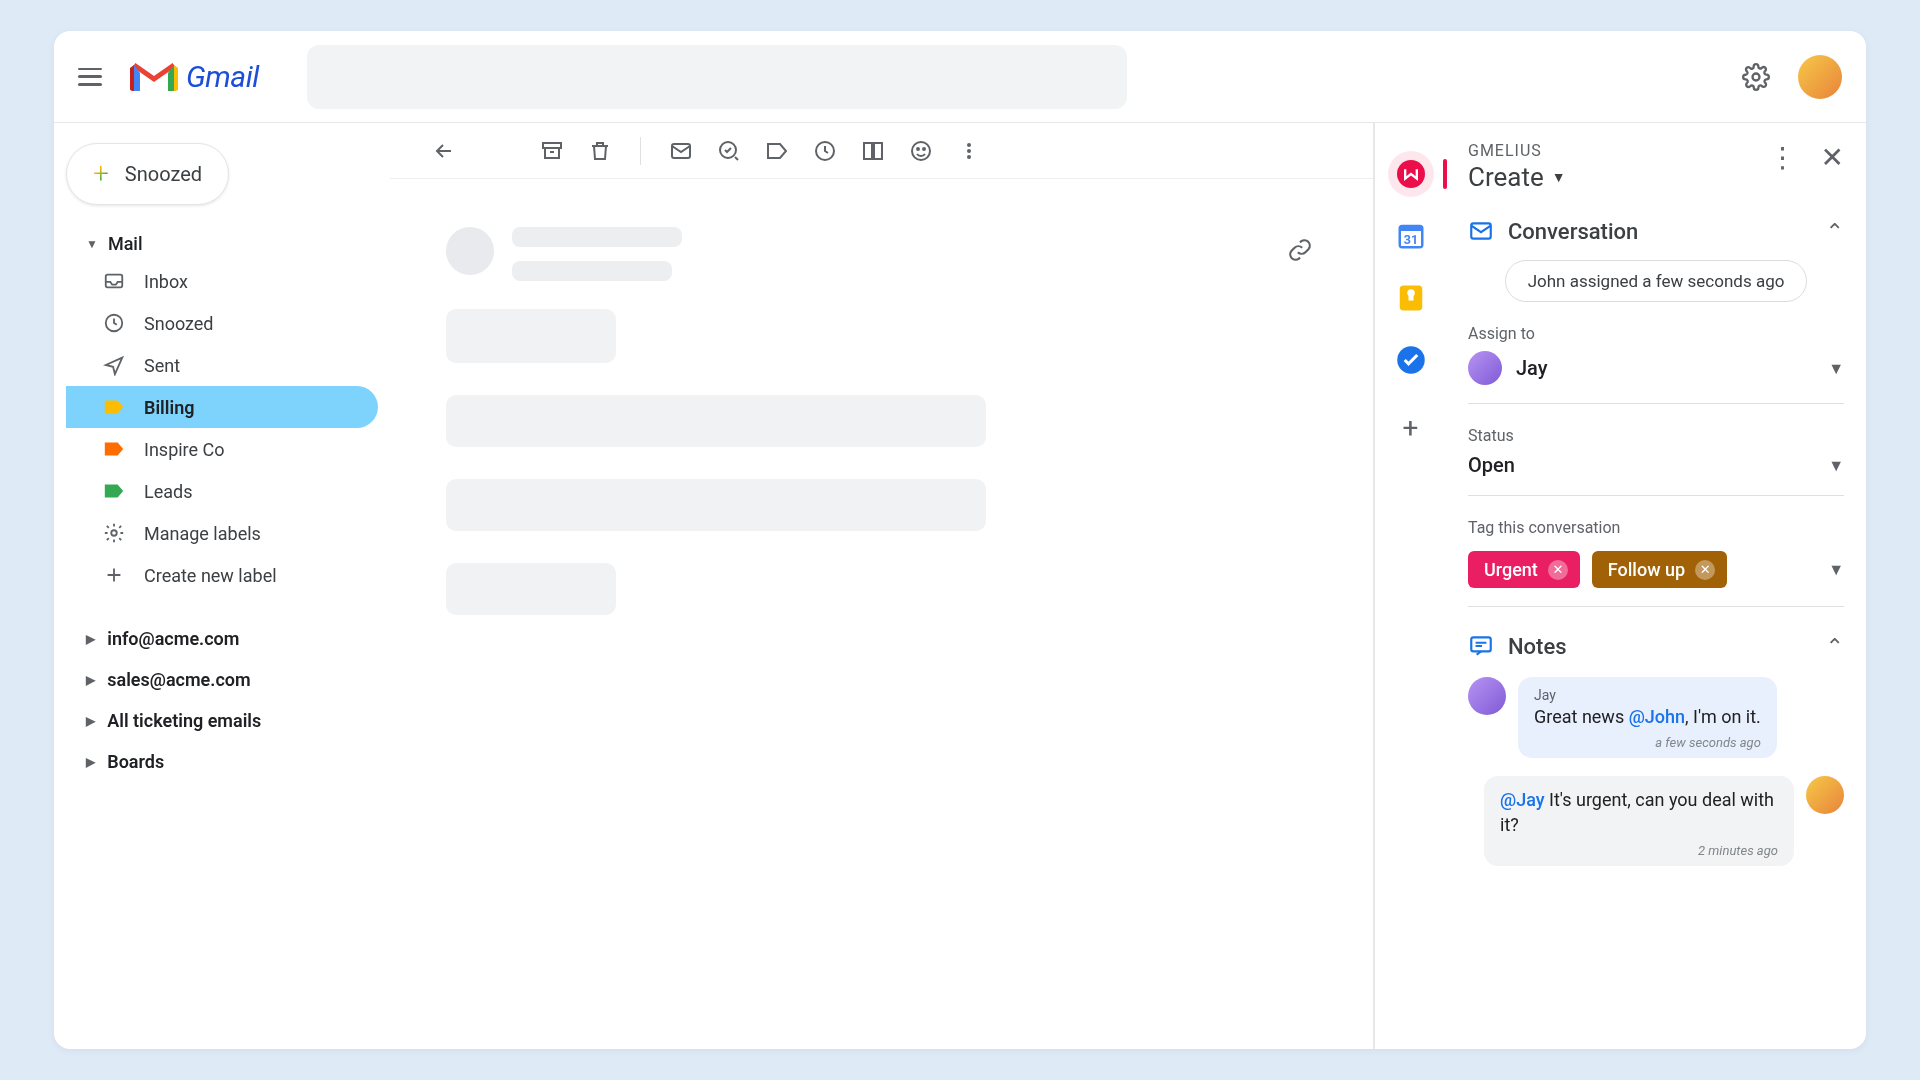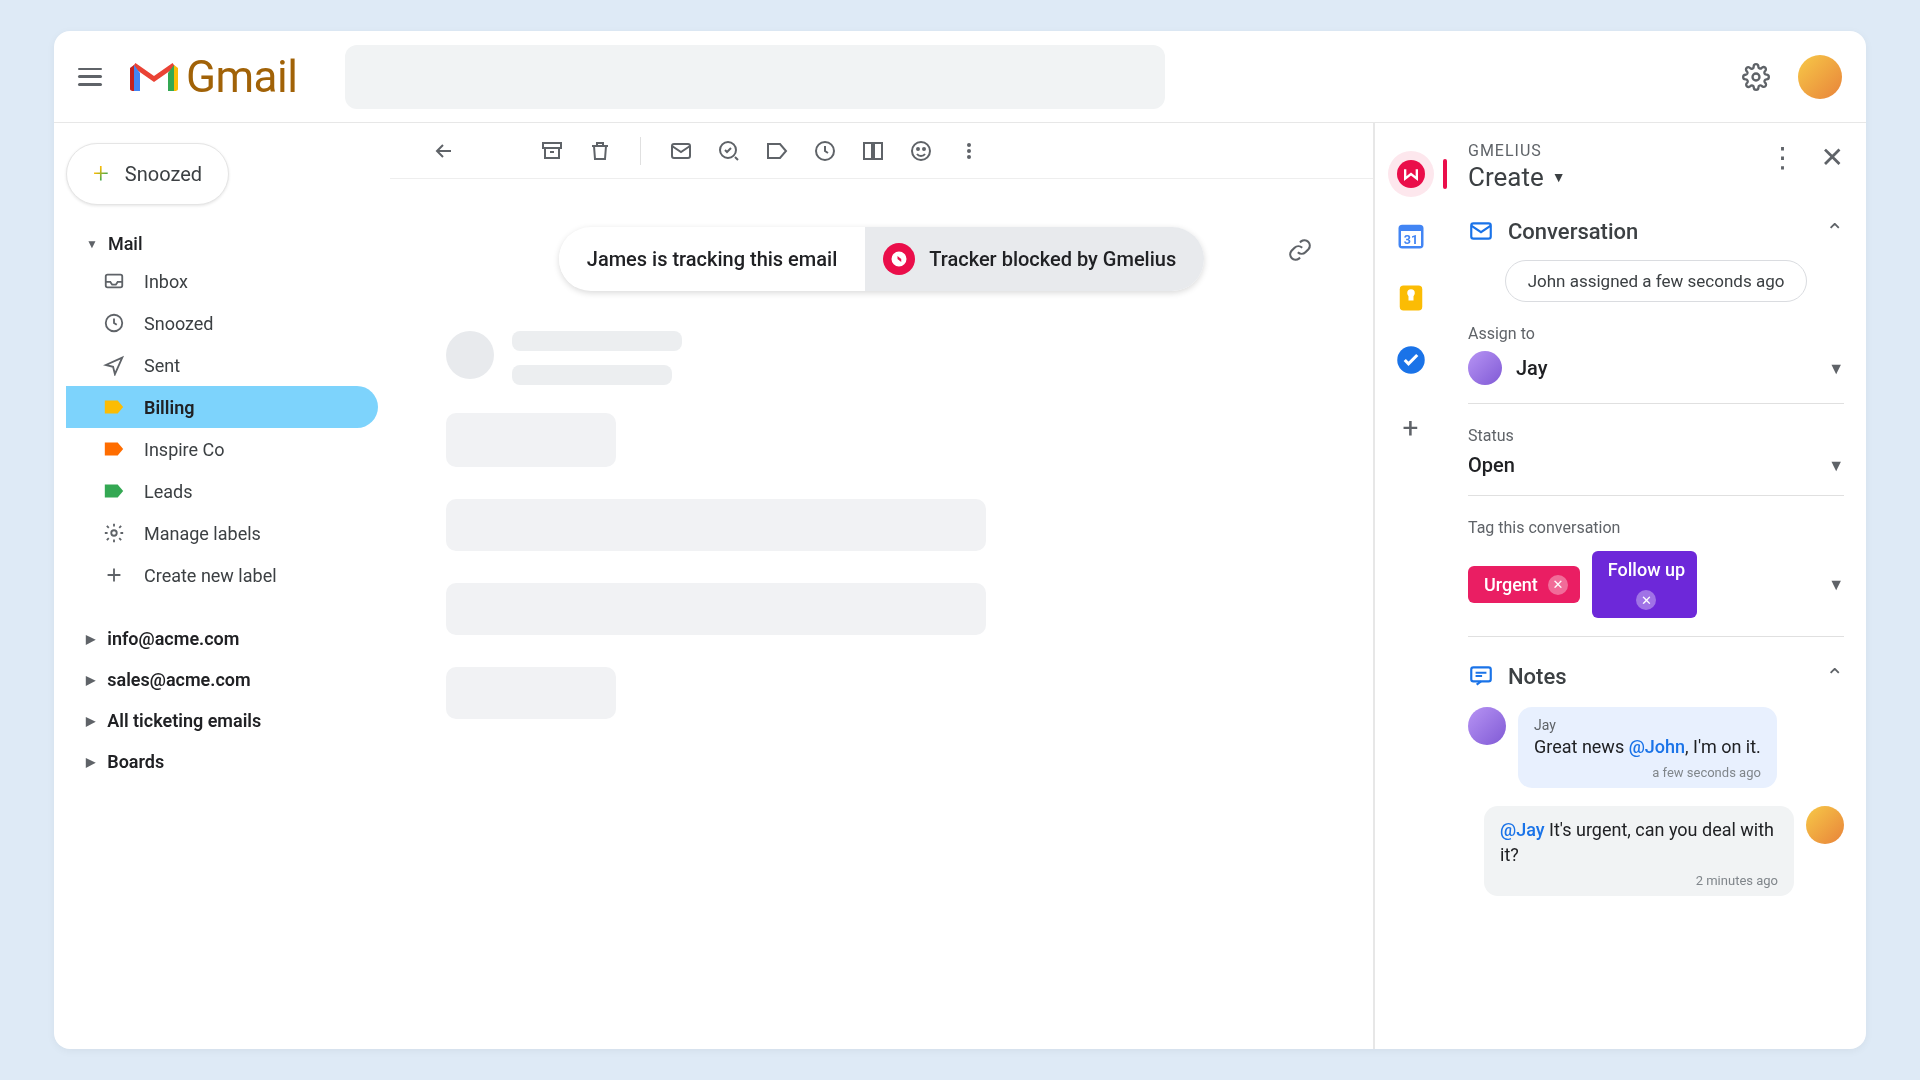--- a/index.html
+++ b/index.html
@@ -26,21 +26,21 @@
   height: 92px;
   display: flex;
   align-items: center;
   padding: 0 24px;
   border-bottom: 1px solid #e7e7e7;
 }
 .hamburger { width: 24px; height: 24px; cursor: pointer; display:flex; flex-direction:column; justify-content:space-between; padding:3px 0;}
 .hamburger span { height:2.5px; background:#5f6368; border-radius:2px; }
 .logo-gmail { display:flex; align-items:center; margin-left: 28px; gap:8px; }
 .gmail-icon { width:48px; height:40px; }
-.gmail-text { font-size: 44px; color:#a16207; letter-spacing:-0.5px; }
+.gmail-text { font-size: 30px; color:#1d4ed8; letter-spacing:-0.5px;font-style:italic; }
 .search-bar { flex:1; max-width:820px; height:64px; background:#f1f3f4; border-radius:12px; margin-left:48px; }
 .topbar-right { margin-left:auto; display:flex; align-items:center; gap:28px; }
 .gear-icon { width:28px; height:28px; color:#5f6368; cursor:pointer; display:flex; align-items:center; justify-content:center; }
 .avatar { width:44px; height:44px; border-radius:50%; background:linear-gradient(135deg,#f7c948,#e8833a); }
 
 .main-layout { flex:1; display:flex; overflow:hidden; }
 
 .sidebar { width:336px; padding:20px 12px 0 12px; display:flex; flex-direction:column; }
 .compose-btn { display:flex; align-items:center; gap:16px; background:#fff; border:1px solid #e5e5e5; border-radius:999px; padding:16px 26px; width:fit-content; cursor:pointer; box-shadow:0 1px 3px rgba(0,0,0,0.1); }
 .compose-plus { font-size:28px; font-weight:300; background:linear-gradient(135deg,#ea4335,#fbbc04,#34a853,#4285f4); -webkit-background-clip:text; color:transparent; line-height:1; }
@@ -90,36 +90,36 @@
 .sp-pill { margin:16px auto 0; border:1px solid #dadce0; border-radius:999px; padding:10px 22px; font-size:17px; color:#3c4043; width:fit-content; }
 .sp-label { font-size:16px; color:#5f6368; margin-top:22px; }
 .sp-row { display:flex; align-items:center; gap:14px; margin-top:8px; position:relative; }
 .sp-avatar-sm { width:34px; height:34px; border-radius:50%; background:linear-gradient(135deg,#b794f4,#805ad5); flex-shrink:0;}
 .sp-value { font-size:20px; color:#202124; font-weight:500; }
 .sp-row .dd { margin-left:auto; color:#5f6368; cursor:pointer; }
 .sp-divider { height:1px; background:#e0e0e0; margin-top:18px; }
 .tags-row { display:flex; gap:12px; margin-top:14px; align-items:center; }
 .tag { display:flex; align-items:center; gap:10px; padding:8px 12px 8px 16px; border-radius:6px; font-size:18px; color:#fff; font-weight:500; }
 .tag-close { width:20px; height:20px; border-radius:50%; background:rgba(255,255,255,0.35); display:flex; align-items:center; justify-content:center; font-size:13px; cursor:pointer; }
-.tag.urgent{background:#ea1e63;} .tag.followup{background:#6d28d9;flex-direction:column;}
+.tag.urgent{background:#ea1e63;} .tag.followup{background:#a16207;}
 .tags-row .dd { margin-left:auto; color:#5f6368; cursor:pointer; }
 
 .notes-list { margin-top:18px; display:flex; flex-direction:column; gap:18px; }
 .note { display:flex; gap:12px; }
 .note.left .bubble { background:#e8f0fe; }
 .note.right { flex-direction:row-reverse; }
 .note.right .bubble { background:#f1f3f4; }
 .note .ava { width:38px; height:38px; border-radius:50%; flex-shrink:0; }
 .note.left .ava{ background:linear-gradient(135deg,#b794f4,#805ad5);}
 .note.right .ava{ background:linear-gradient(135deg,#f7c948,#e8833a);}
 .bubble { border-radius:14px; padding:10px 16px 8px; max-width:310px; }
 .bubble .auth { font-size:14px; color:#5f6368; }
 .bubble .body { font-size:18px; color:#202124; line-height:1.35; margin-top:2px; }
 .bubble .mention { color:#1a73e8; font-weight:500; }
-.bubble .time { font-size:13px; color:#80868b; text-align:right; margin-top:6px; }
+.bubble .time { font-size:13px; color:#80868b; text-align:right; margin-top:6px;font-style:italic; }
 svg { display:block; }
 </style>
 </head>
 <body>
 
 <div class="app-frame">
 
   <div class="topbar">
     <div class="hamburger">
         <span></span>
@@ -313,31 +313,20 @@
             </svg>
           </div>
       </div>
       <div class="msg-body">
         <div class="link-float">
             <svg width="26" height="26" viewBox="0 0 24 24" stroke="#5f6368" stroke-width="2" fill="none">
               <path d="M10 14a5 5 0 0 0 7 0l3-3a5 5 0 0 0-7-7l-1 1"></path>
               <path d="M14 10a5 5 0 0 0-7 0l-3 3a5 5 0 0 0 7 7l1-1"></path>
             </svg>
           </div>
-        <div class="tracker-bar">
-          <div class="tracker-left">James is tracking this email</div>
-          <div class="tracker-right">
-            <span class="gm-badge">
-                <svg width="18" height="18" viewBox="0 0 24 24" fill="#fff">
-                  <path d="M12 2a10 10 0 1 0 10 10h-7v4l-5-4V8l5 4h7A10 10 0 0 0 12 2z"></path>
-                </svg>
-              </span>
-            <span>Tracker blocked by Gmelius</span>
-          </div>
-        </div>
         <div class="skel-row">
           <div class="skel-circle"></div>
           <div class="skel-lines">
               <div class="skel s1"></div>
               <div class="skel s2"></div>
             </div>
         </div>
         <div class="skel-block" style="width:170px;height:54px;"></div>
         <div class="skel-block" style="width:540px;height:52px;"></div>
         <div class="skel-block" style="width:540px;height:52px;"></div>

